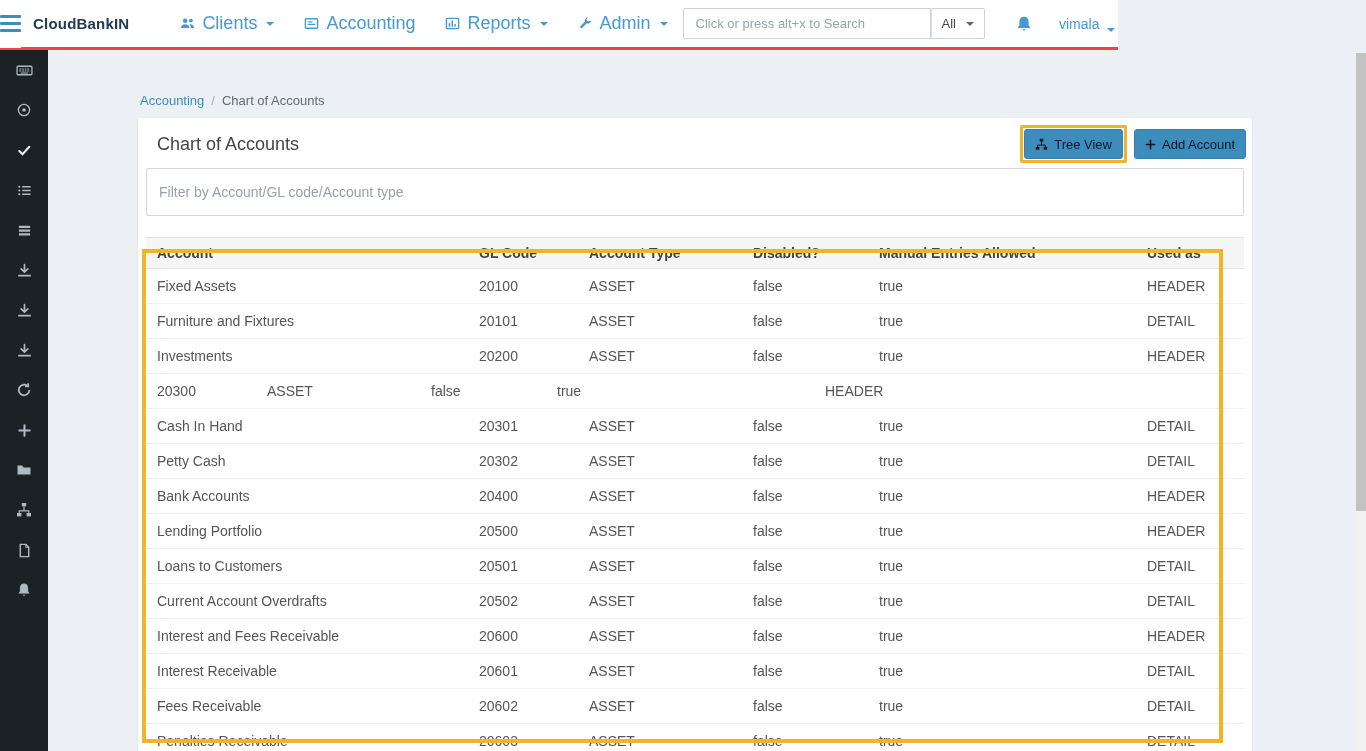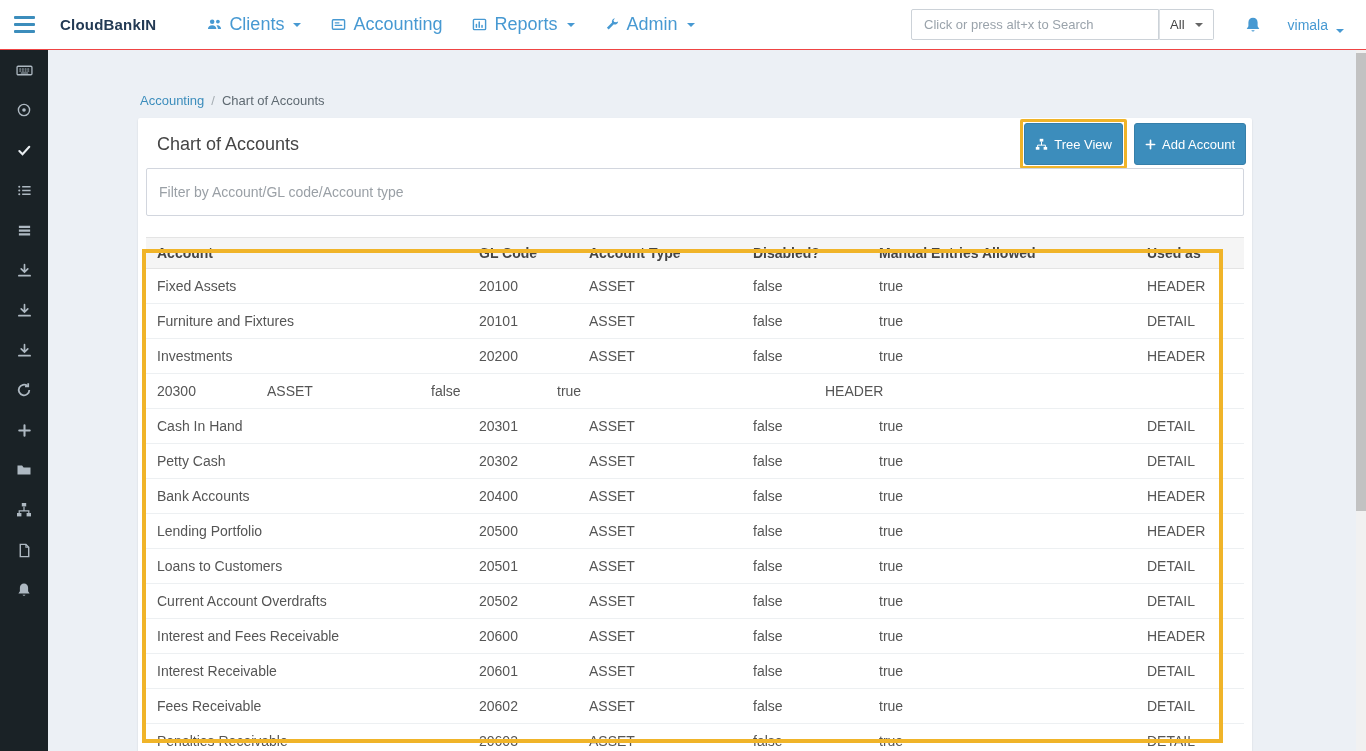--- a/index.html
+++ b/index.html
@@ -5,22 +5,22 @@
   * { margin:0; padding:0; box-sizing:border-box; }
   html,body { overflow:hidden; }
   body {
     width:1366px; height:751px; position:relative;
     font-family:"Liberation Sans", sans-serif;
     background:var(--content-bg, #ecf0f5);
   }
 
   
   .navbar {
-    position:absolute; top:0; left:0; width:1366px; height:50px;
-    background:#fff; border-bottom:1px solid #ef4444;
+    position:absolute; top:0; left:0; width:1118px; height:50px;
+    background:#fff; border-bottom:3px solid #ef4444;
     display:flex; align-items:center; z-index:10;
   }
   .hamburger-btn {
     width:48px; height:49px; background:#fff; border:none; cursor:pointer;
     display:flex; flex-direction:column; justify-content:center; align-items:center; gap:4px;
   }
   .hamburger-btn span { width:21px; height:3px; background:var(--accent, #3c8dbc); border-radius:1px; }
   .brand { font-size:15px; font-weight:bold; color:var(--brand, #233a54); margin-left:12px; letter-spacing:.2px; }
   .nav-items { display:flex; margin-left:36px; }
   .nav-item {
@@ -63,22 +63,22 @@
   .breadcrumb-current { color:#5f6a72; }
 
   .card {
     position:absolute; left:90px; top:68px; width:1114px; height:960px;
     background:#fff; border-radius:2px; box-shadow:0 1px 2px rgba(0,0,0,.12);
   }
   .card-header { height:48px; display:flex; align-items:center; padding:4px 6px 0 19px; }
   .card-title { font-size:18px; color:#454545; flex:1; }
   .actions { display:flex; align-items:center; gap:7px; }
   .btn {
-    display:inline-flex; align-items:center; gap:6px; height:42px; padding:0 10px;
-    background:var(--accent, #3c8dbc); color:#ffffff; border:1px solid #367fa9; border-radius:3px;
+    display:inline-flex; align-items:center; gap:6px; height:30px; padding:0 10px;
+    background:var(--accent, #3c8dbc); color:#0f172a; border:1px solid #367fa9; border-radius:3px;
     font-size:13px; cursor:pointer; font-family:inherit; white-space:nowrap;
   }
   .tv-ring { display:inline-flex; border:3px solid var(--annotation, #f0b429); padding:1px; border-radius:2px; }
 
   .filter-row { margin:2px 8px 0 8px; }
   .filter-input {
     width:100%; height:48px; border:1px solid #d2d6de; border-radius:2px; padding:0 12px;
     font-size:14px; color:#555; outline:none; font-family:inherit;
   }
   .filter-input::placeholder { color:#9aa0a6; }

